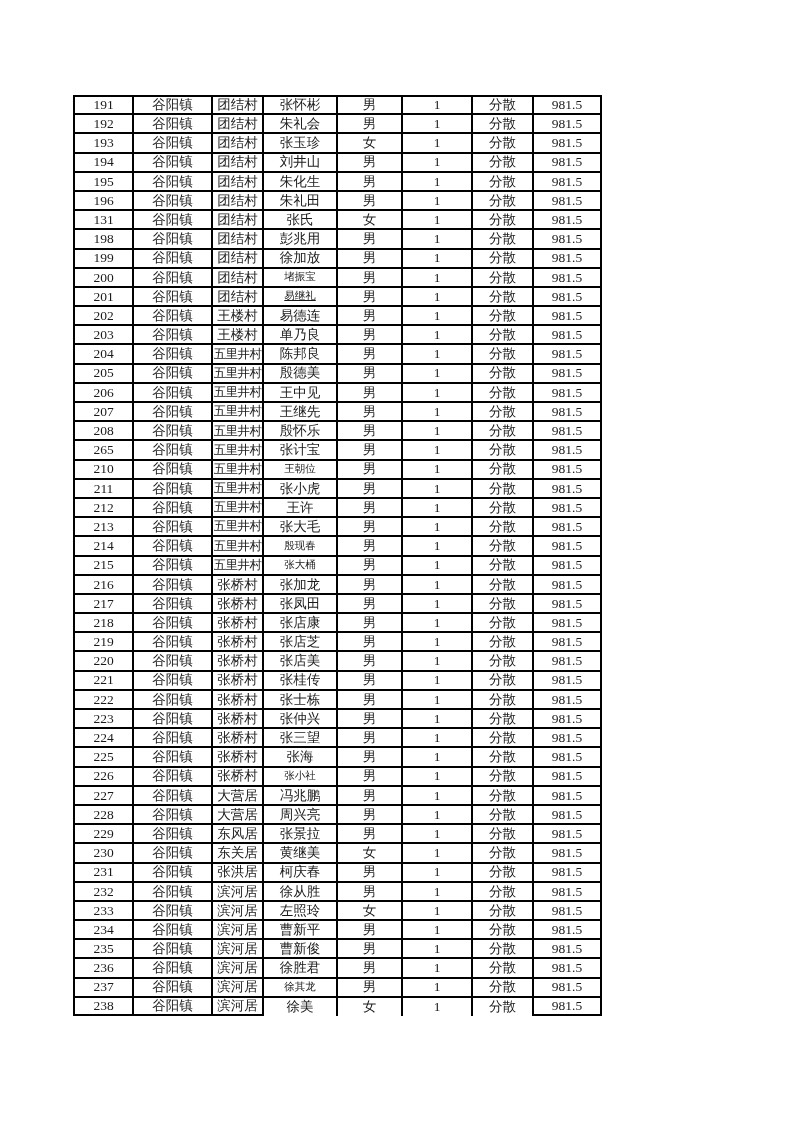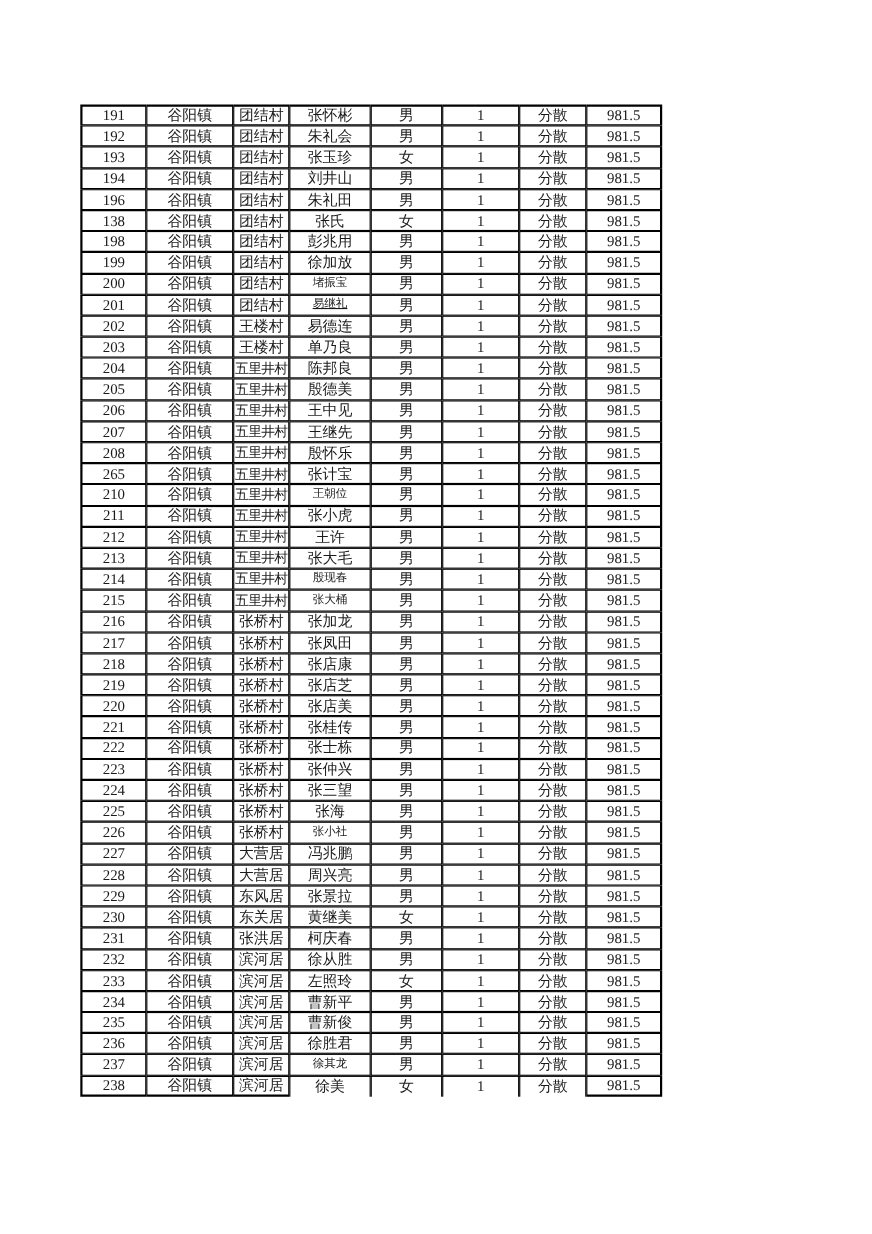--- a/index.html
+++ b/index.html
@@ -102,31 +102,41 @@
           <td style="border-color: rgb(0, 0, 0);">194</td>
           <td style="border-color: rgb(0, 0, 0);">谷阳镇</td>
           <td style="border-color: rgb(0, 0, 0);">团结村</td>
           <td style="border-color: rgb(0, 0, 0);">刘井山</td>
           <td style="border-color: rgb(0, 0, 0);">男</td>
           <td style="border-color: rgb(0, 0, 0);">1</td>
           <td style="border-color: rgb(0, 0, 0);">分散</td>
           <td style="border-color: rgb(0, 0, 0);">981.5</td>
         </tr>
         <tr>
+          <td style="border-color: rgb(0, 0, 0);">195</td>
+          <td style="border-color: rgb(0, 0, 0);">谷阳镇</td>
+          <td style="border-color: rgb(0, 0, 0);">团结村</td>
+          <td style="border-color: rgb(0, 0, 0);">朱化生</td>
+          <td style="border-color: rgb(0, 0, 0);">男</td>
+          <td style="border-color: rgb(0, 0, 0);">1</td>
+          <td style="border-color: rgb(0, 0, 0);">分散</td>
+          <td style="border-color: rgb(0, 0, 0);">981.5</td>
+        </tr>
+        <tr>
           <td style="border-color: rgb(0, 0, 0);">196</td>
           <td style="border-color: rgb(0, 0, 0);">谷阳镇</td>
           <td style="border-color: rgb(0, 0, 0);">团结村</td>
           <td style="border-color: rgb(0, 0, 0);">朱礼田</td>
           <td style="border-color: rgb(0, 0, 0);">男</td>
           <td style="border-color: rgb(0, 0, 0);">1</td>
           <td style="border-color: rgb(0, 0, 0);">分散</td>
           <td style="border-color: rgb(0, 0, 0);">981.5</td>
         </tr>
         <tr>
-          <td style="border-color: rgb(0, 0, 0);">138</td>
+          <td style="border-color: rgb(0, 0, 0);">131</td>
           <td style="border-color: rgb(0, 0, 0);">谷阳镇</td>
           <td style="border-color: rgb(0, 0, 0);">团结村</td>
           <td style="border-color: rgb(0, 0, 0);">张氏</td>
           <td style="border-color: rgb(0, 0, 0);">女</td>
           <td style="border-color: rgb(0, 0, 0);">1</td>
           <td style="border-color: rgb(0, 0, 0);">分散</td>
           <td style="border-color: rgb(0, 0, 0);">981.5</td>
         </tr>
         <tr>
           <td style="border-color: rgb(0, 0, 0);">198</td>

